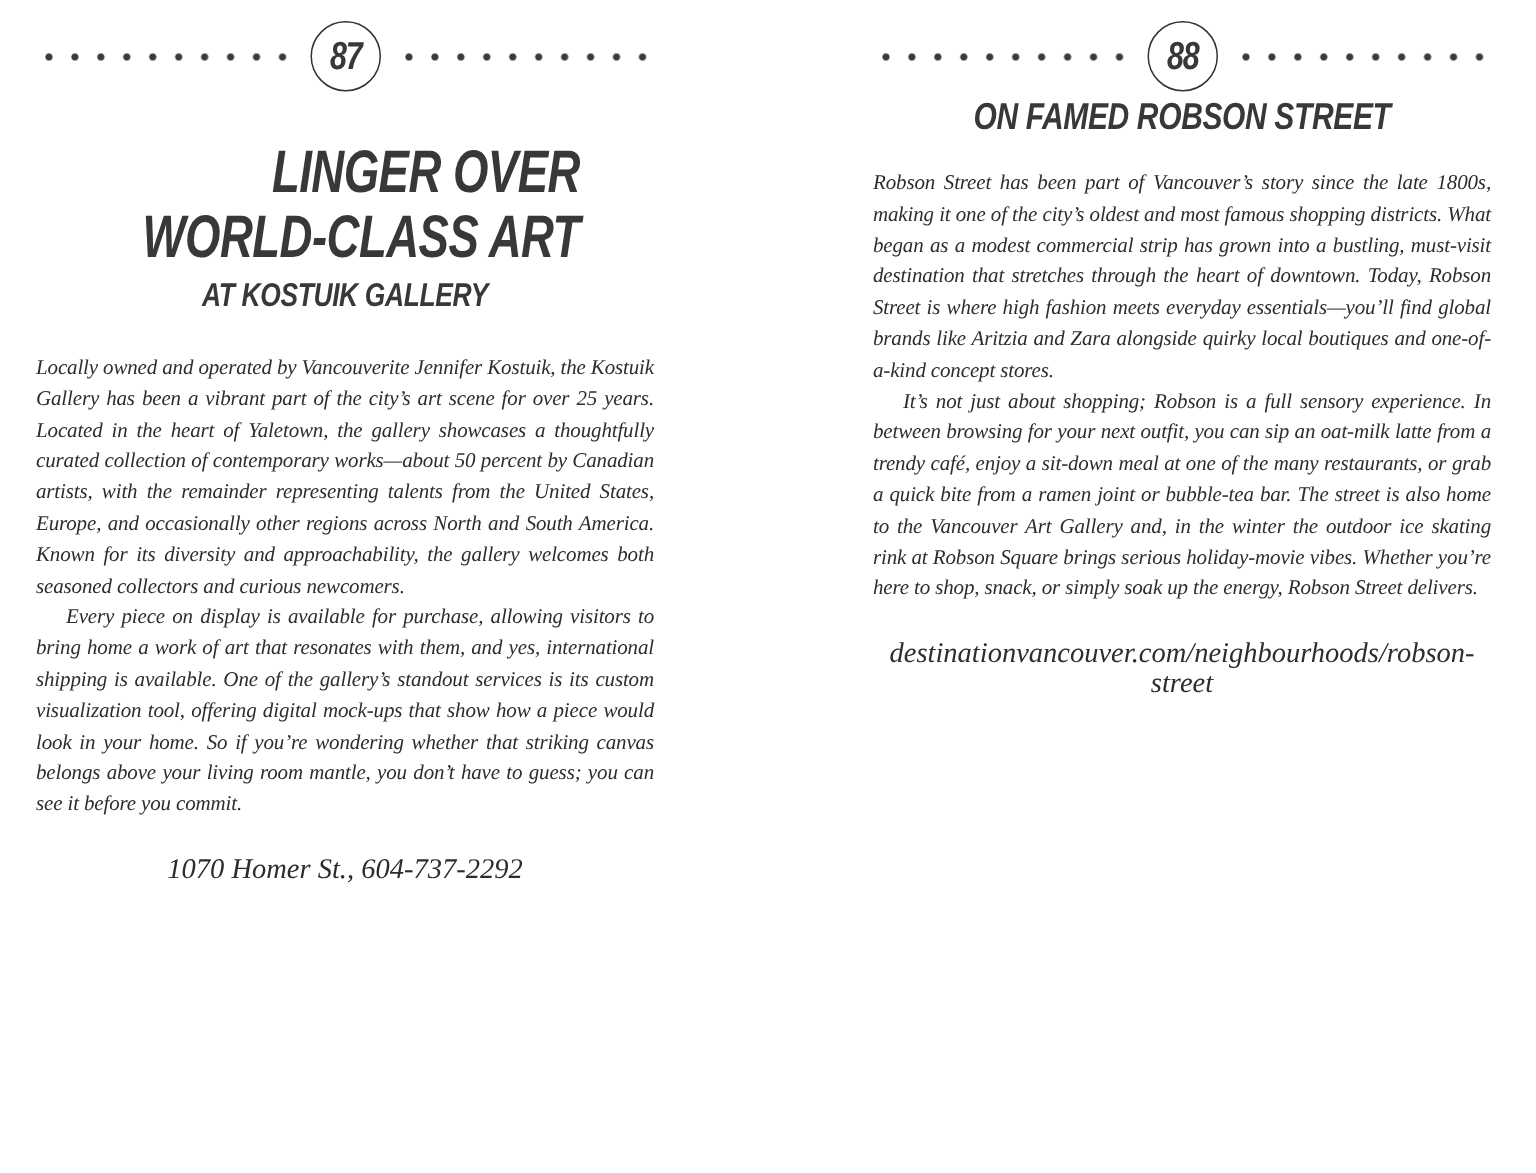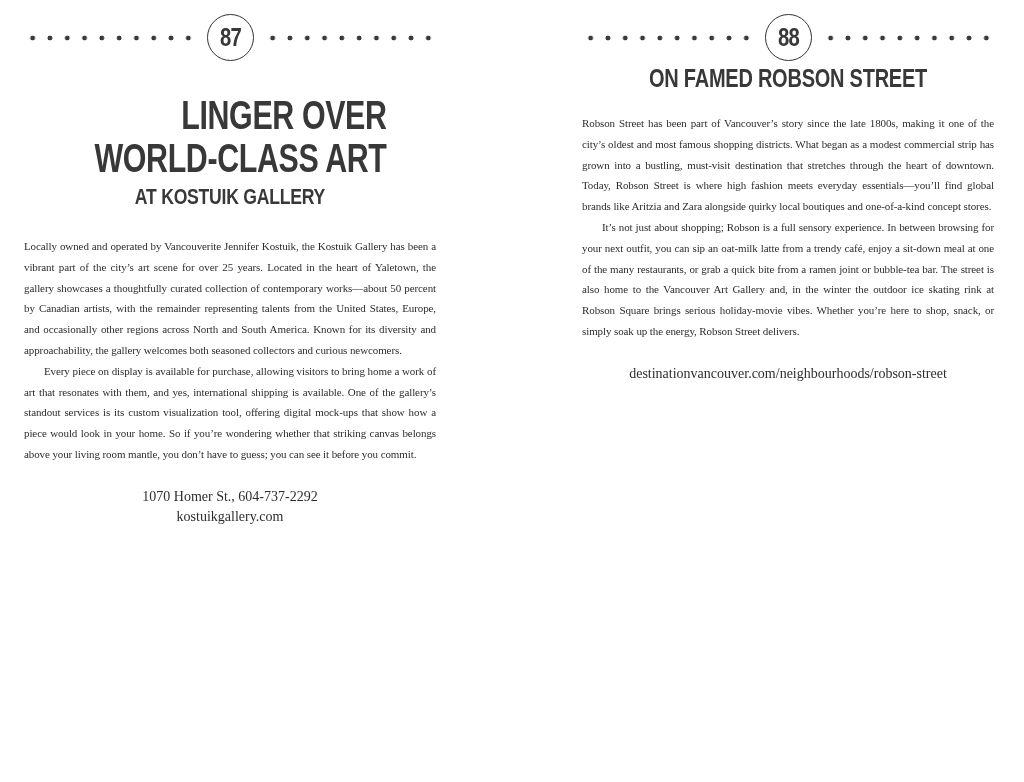--- a/index.html
+++ b/index.html
@@ -11,20 +11,21 @@
   * { margin: 0; padding: 0; box-sizing: border-box; }
   html, body { background: var(--paper); }
   .spread {
     width: 1024px;
     height: 591px;
     background: var(--paper);
     display: flex;
     overflow: hidden;
     font-family: "Liberation Serif", serif;
     color: var(--ink);
+    font-style: italic;
   }
   .page {
     position: relative;
     width: 512px;
     height: 782px;
   }
   .page-left  { padding: 0 76px 0 24px; }
   .page-right { padding: 0 30px 0 70px; }
 
   
@@ -95,35 +96,35 @@
   }
   .page-right .subtitle {
     font-size: 25px;
     line-height: 30px;
     margin-top: 2px;
   }
 
   
   .body {
     margin-top: 26px;
-    font-size: 11px;
+    font-size: 14px;
     line-height: 20.8px;
     text-align: justify;
     letter-spacing: -0.1px;
     color: var(--ink);
   }
   .page-right .body { margin-top: 20px; }
   .body > p { margin: 0; }
   .body > p + p { text-indent: 20px; }
 
   
   .contact {
     margin-top: 22px;
     text-align: center;
-    font-size: 14px;
+    font-size: 19px;
     line-height: 20px;
     color: var(--ink);
   }
 
   
   .bottom-rule {
     position: absolute;
     bottom: 61px;
     height: 6px;
     background-image: radial-gradient(circle, var(--dot) 2.1px, transparent 2.7px);

